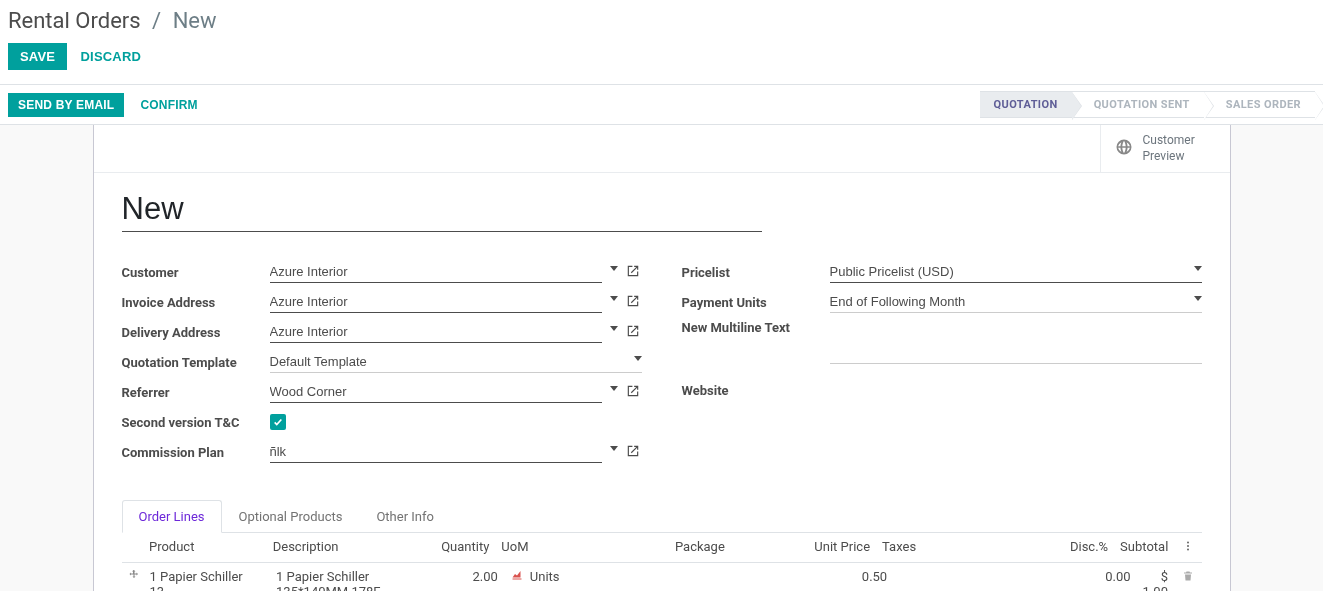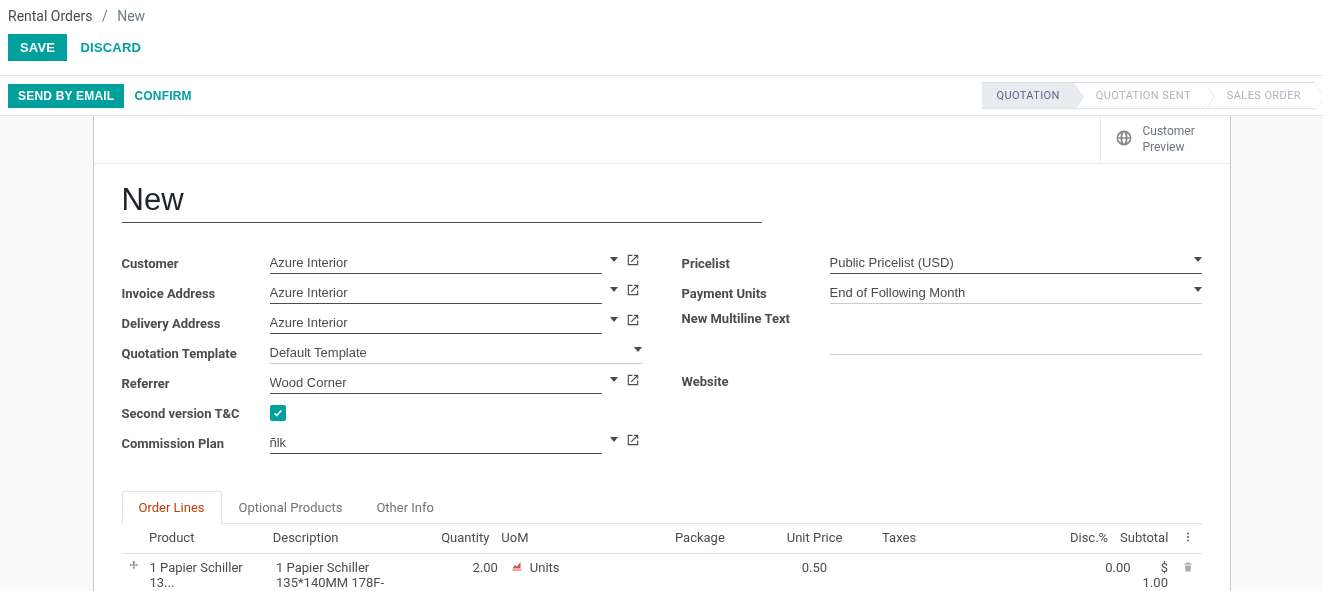--- a/index.html
+++ b/index.html
@@ -7,21 +7,21 @@
     margin: 0;
     font-family: -apple-system, BlinkMacSystemFont, "Segoe UI", Roboto, "Helvetica Neue", Arial, sans-serif;
     font-size: 13px;
     color: #4c4c4c;
     background: #fff;
   }
   .header-row {
     padding: 8px 8px 6px 8px;
   }
   .breadcrumb {
-    font-size: 14px;
+    font-size: 22px;
     color: #6d7e86;
   }
   .breadcrumb-main { color: #4c4c4c; }
   .breadcrumb-sep { color: #6d7e86; margin: 0 6px; }
   .breadcrumb-cur { color: #6d7e86; }
   .action-row {
     padding: 4px 8px 14px 8px;
   }
   .btn {
     display: inline-block;
@@ -47,26 +47,26 @@
   .btn-sm { padding: 5px 10px; font-size: 12px; }
   .toolbar {
     border-top: 1px solid #dee2e6;
     border-bottom: 1px solid #dee2e6;
     padding: 6px 8px;
     display: flex;
     align-items: center;
     justify-content: space-between;
     background: #fff;
   }
-  .toolbar-left { display:flex; align-items:center;}
+  .toolbar-left { display:flex; gap:6px; align-items:center;}
   .status-bar { display:flex; }
   .status-step {
     padding: 6px 14px 6px 22px;
     font-size: 11px;
-    font-weight: 400;
+    font-weight: 700;
     color: #adb5bd;
     letter-spacing: .4px;
     position: relative;
     background: #fff;
     border-top:1px solid #dee2e6;
     border-bottom:1px solid #dee2e6;
   }
   .status-step:first-child{ padding-left:14px;}
   .status-step.active {
     background: #e9ecef;
@@ -145,21 +145,21 @@
     margin-bottom: 6px;
     min-height: 24px;
   }
   .flabel {
     width: 148px;
     font-weight: 700;
     color: #4c4c4c;
     font-size: 13px;
     flex-shrink: 0;
   }
-  .fwrap { flex:1; display:flex; align-items:flex-start; gap:20px; position:relative;}
+  .fwrap { flex:1; display:flex; align-items:center; gap:20px; position:relative;}
   .finput {
     flex:1;
     border:none;
     border-bottom: 1px solid #4c4c4c;
     padding: 2px 16px 3px 0;
     font-size: 13px;
     color: #4c4c4c;
     background: transparent;
     outline: none;
   }
@@ -205,21 +205,21 @@
     padding: 8px 16px;
     border: 1px solid transparent;
     margin-bottom:-1px;
     color: #737373;
     cursor:pointer;
     font-size: 13px;
   }
   .tab.active {
     border-color: #dee2e6 #dee2e6 #fff #dee2e6;
     border-radius: 3px 3px 0 0;
-    color: #c2410c;
+    color: #6d28d9;
     background:#fff;
   }
   .grid {
     width:100%;
     font-size:13px;
   }
   .grid-head, .grid-row {
     display:flex;
     align-items:flex-start;
     padding: 6px 0;
@@ -230,21 +230,21 @@
     font-weight: 400;
   }
   .grid-row { color:#4c4c4c; }
   .gc { padding: 0 6px; }
   .gc-handle { width:22px; text-align:center; }
   .gc-product { width:130px; }
   .gc-desc { width:150px; }
   .gc-qty { width:90px; text-align:right; }
   .gc-uom { width:130px; }
   .gc-pkg { width:170px; text-align:center;}
-  .gc-price { width:100px; }
+  .gc-price { width:100px; text-align:right; }
   .gc-taxes { width:140px; }
   .gc-disc { width:110px; text-align:right; }
   .gc-subtotal { flex:1; text-align:right; }
   .gc-del { width:28px; text-align:center;}
   .drag-handle svg{ fill:#888;}
   .uom-cell { display:inline-flex; align-items:center; gap:6px;}
   .uom-icon svg { fill:#d9534f; }
   .trash svg { fill:#aaa; }
   .kebab svg { fill:#666; }
 </style>

